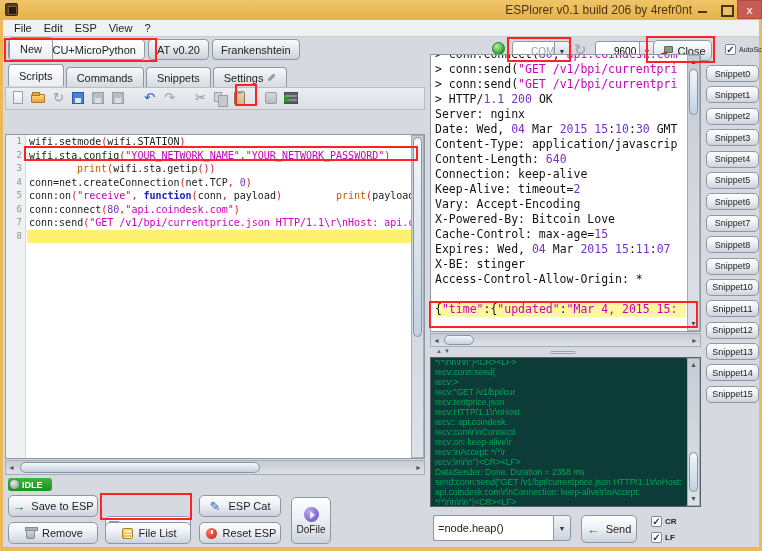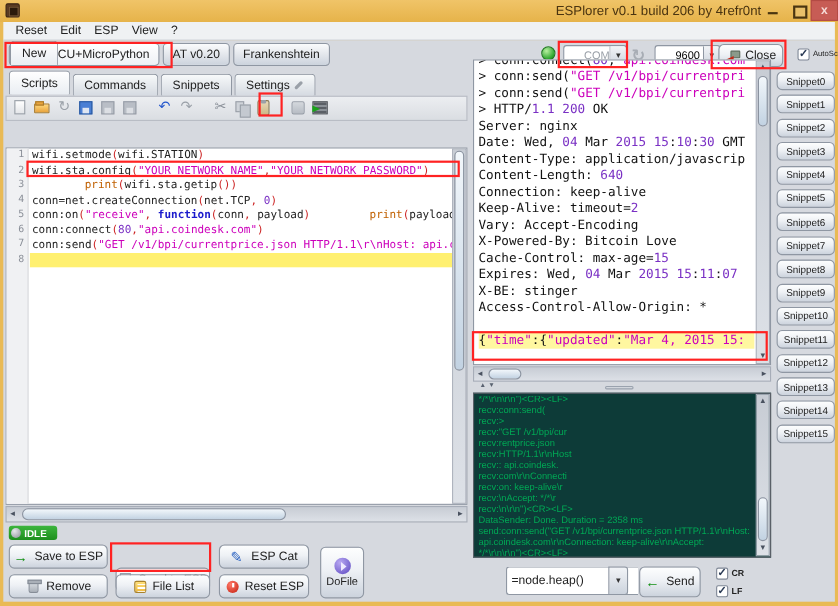--- a/index.html
+++ b/index.html
@@ -108,21 +108,21 @@
   .term-hscroll{left:427px;top:296px;width:271px;height:14px;}
   .splitter{position:absolute;left:427px;top:311px;width:271px;height:9px;}
   .split-arrows{position:absolute;left:6px;top:0;font-size:6px;color:#5a6270;letter-spacing:2px;}
   .split-grip{position:absolute;left:120px;top:3px;width:26px;height:3px;background:linear-gradient(#f5f7f9,#c3cad3);border:1px solid #9aa2ae;border-radius:2px;}
   .log-box{position:absolute;left:427px;top:320px;width:271px;height:150px;background:#0d3b38;border:1px solid #5a6068;overflow:hidden;}
   .log-lines{position:absolute;left:4px;top:2px;right:14px;bottom:0;overflow:hidden;}
   .log-line{height:10px;line-height:10px;font-size:8.5px;color:#00a855;white-space:pre;font-family:"Liberation Sans",sans-serif;}
   .log-vscroll{position:absolute;right:0;top:0;width:13px;height:100%;}
   
   .cmd-combo{position:absolute;left:430px;top:478px;width:138px;height:26px;}
-  .cmd-input{position:absolute;left:0;top:0;width:120px;height:26px;border:1px solid #8f97a3;border-right:none;border-radius:3px 0 0 3px;background:#fff;font-size:11px;padding:4px 4px;font-family:"Liberation Sans",sans-serif;color:#222;margin-left:27px;}
+  .cmd-input{position:absolute;left:0;top:0;width:120px;height:26px;border:1px solid #8f97a3;border-right:none;border-radius:3px 0 0 3px;background:#fff;font-size:11px;padding:4px 4px;font-family:"Liberation Sans",sans-serif;color:#222;}
   .cmd-arrow{position:absolute;right:0;top:0;width:18px;height:26px;background:linear-gradient(#f2f4f7,#ccd3dd);border:1px solid #8f97a3;border-radius:0 3px 3px 0;font-size:7px;display:flex;align-items:center;justify-content:center;color:#333;}
   .send-btn{position:absolute;left:578px;top:478px;width:56px;height:28px;}
   .crlf{position:absolute;display:flex;align-items:center;gap:3px;}
   .crlf .lbl{font-size:8px;font-weight:bold;color:#222;}
   
   .snippets{position:absolute;left:703px;top:28px;width:56px;}
   .snip-btn{width:53px;height:17px;margin-bottom:4.4px;font-size:9px;}
   
   .anno{position:absolute;border:2px solid #f22;pointer-events:none;z-index:50;}
 </style>
@@ -133,21 +133,21 @@
 
   <div class="titlebar">
     <div class="app-icon"></div>
     <div class="title-text">ESPlorer v0.1 build 206 by 4refr0nt</div>
     <div class="winbtn btn-min"></div>
     <div class="winbtn btn-max"></div>
     <div class="winbtn btn-close"></div>
   </div>
 
   <div class="menubar" id="menu-items">
-      <div class="menu-item">Reset</div>
+      <div class="menu-item">File</div>
       <div class="menu-item">Edit</div>
       <div class="menu-item">ESP</div>
       <div class="menu-item">View</div>
       <div class="menu-item">?</div>
     </div>
 
   <div class="surface">
 
     <div id="main-tabs" style="position:absolute;left:5px;top:2px;display:flex;gap:3px;">
         <div class="tabbtn active" style="height: 21px; padding: 0px 8px;">NodeMCU+MicroPython</div>

